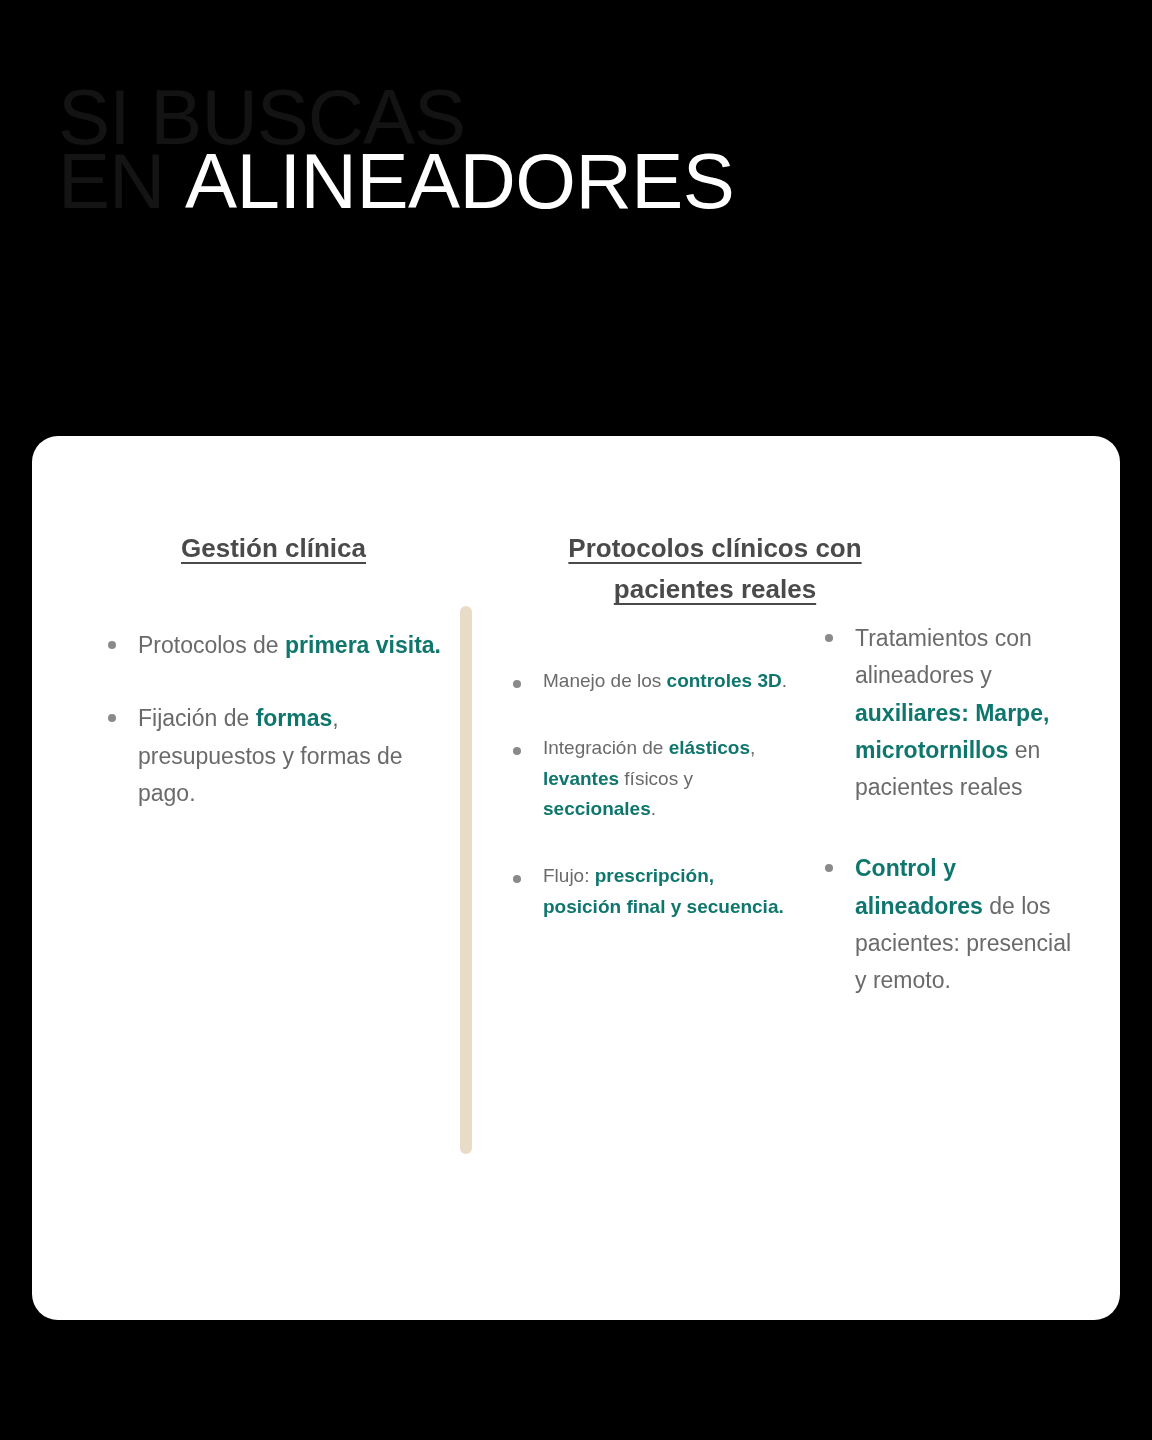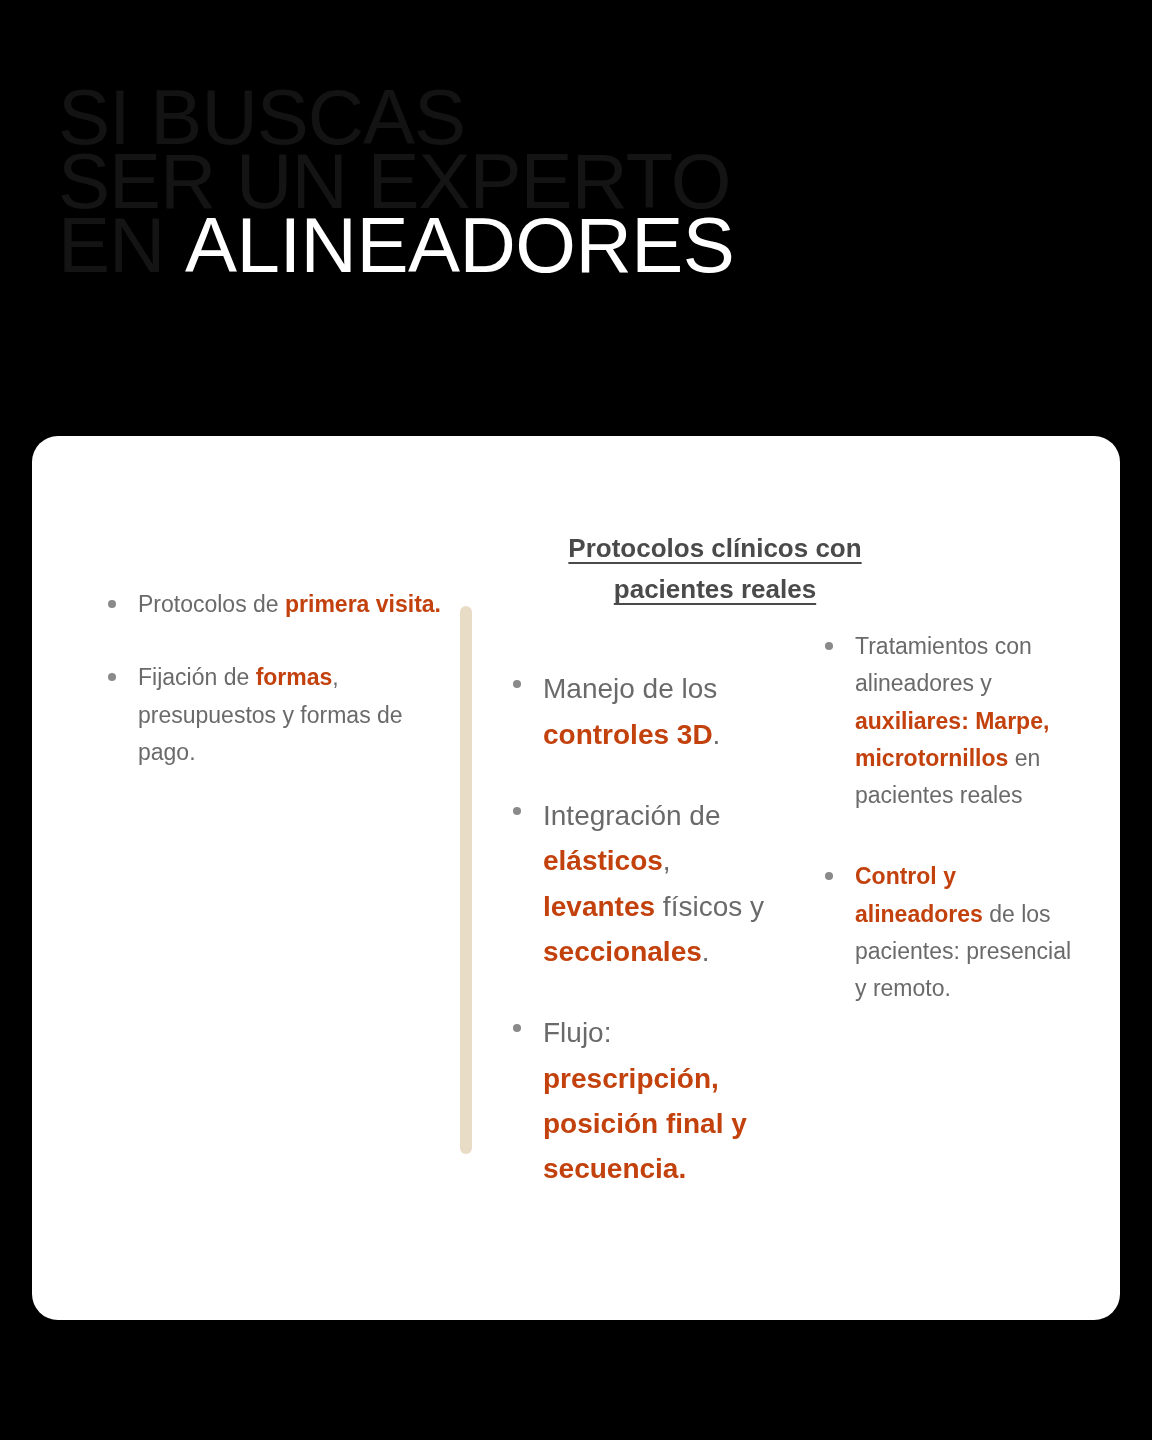--- a/index.html
+++ b/index.html
@@ -107,21 +107,21 @@
     margin-left: 0;
   }
 
   ul.bullets {
     list-style: none;
     margin: 0;
     padding: 0;
   }
   ul.bullets.first { margin-top: 58px; }
   ul.bullets.second { margin-top: 56px; }
-  ul.bullets.third { margin-top: 8px; }
+  ul.bullets.third { margin-top: 0; }
 
   ul.bullets li {
     position: relative;
     padding-left: 38px;
     color: #6a6a6a;
     font-size: 23px;
     line-height: 1.62;
     margin-bottom: 36px;
   }
   ul.bullets li:last-child { margin-bottom: 0; }
@@ -129,41 +129,41 @@
     content: "";
     position: absolute;
     left: 8px;
     top: 14px;
     width: 8px;
     height: 8px;
     border-radius: 50%;
     background: #8a8a8a;
   }
   ul.bullets li b {
-    color: #c2410c;
+    color: #0f766e;
     font-weight: 700;
   }
 
-  .col-2 ul.bullets li { font-size: 28px; }
+  .col-2 ul.bullets li { font-size: 19px; }
   .col-3 ul.bullets li { font-size: 23px; }
   .col-3 ul.bullets li { margin-bottom: 44px; }
 </style>
 </head>
 <body>
 
 <div class="headline">
   <span class="headline-line hl-dark">SI BUSCAS</span>
-  <span class="headline-line hl-dark-2">SER UN EXPERTO</span>
   <span class="hl-row3"><span class="hl-dark-2">EN </span><span class="hl-white">ALINEADORES</span></span>
 </div>
 
 <div class="card">
   <div class="columns">
 
     <div class="col col-1">
+      <div class="col-heading">Gestión clínica</div>
       <ul class="bullets first" id="list-0">
           <li><span>Protocolos de </span><b>primera visita.</b></li>
           <li><span>Fijación de </span><b>formas</b><span>, presupuestos y formas de pago.</span></li>
         </ul>
     </div>
 
     <div class="col col-divider">
       <div class="divider-bar"></div>
     </div>
 

